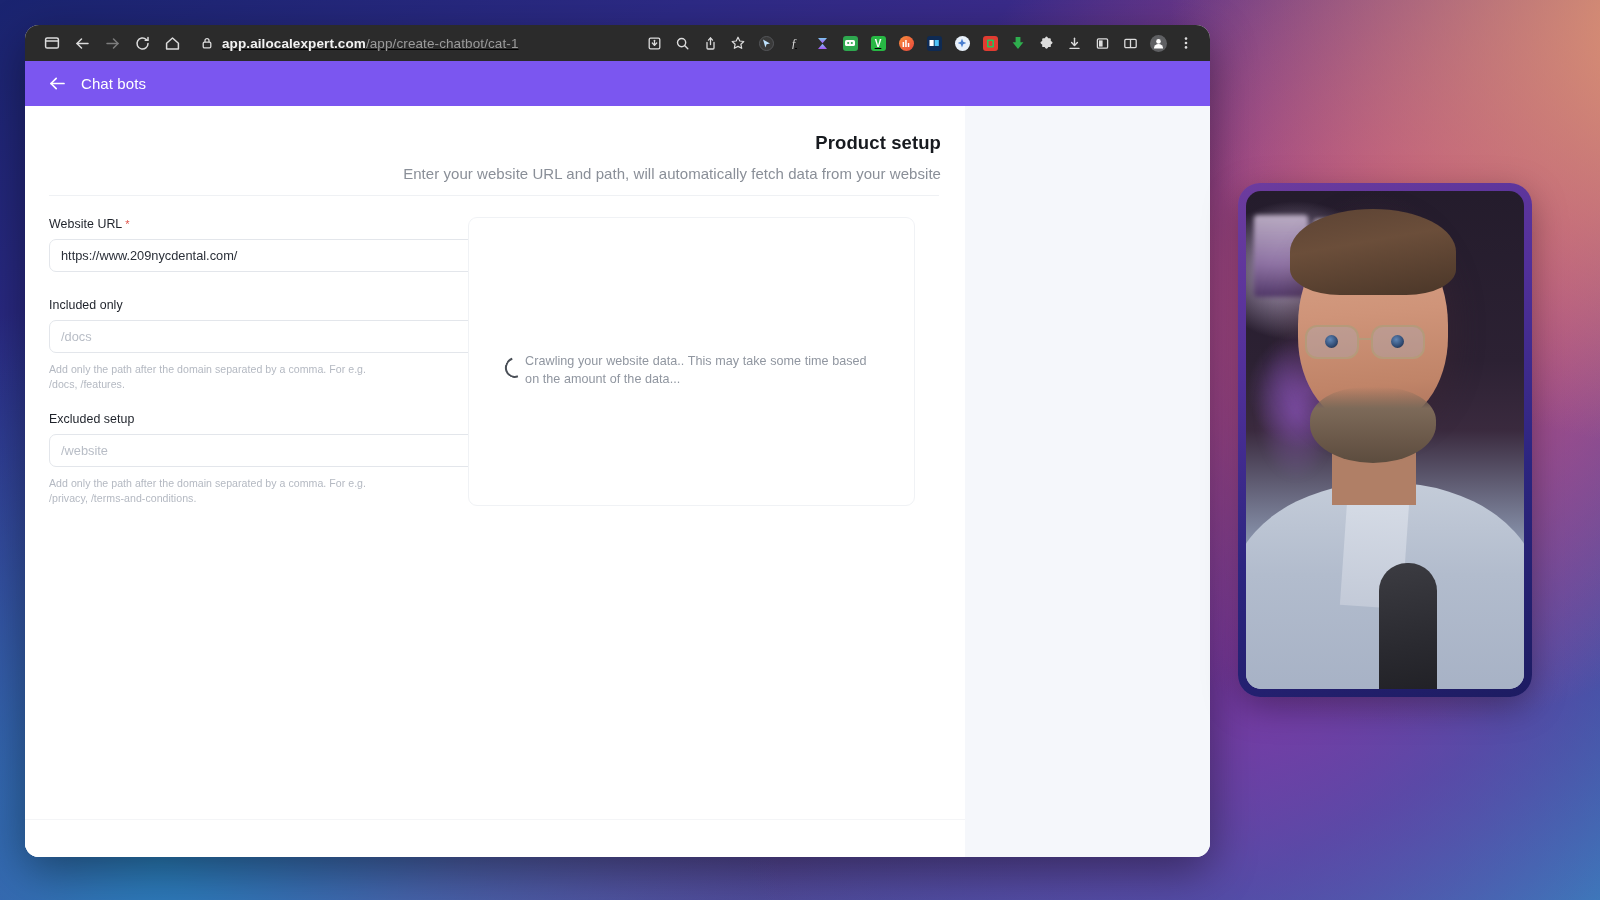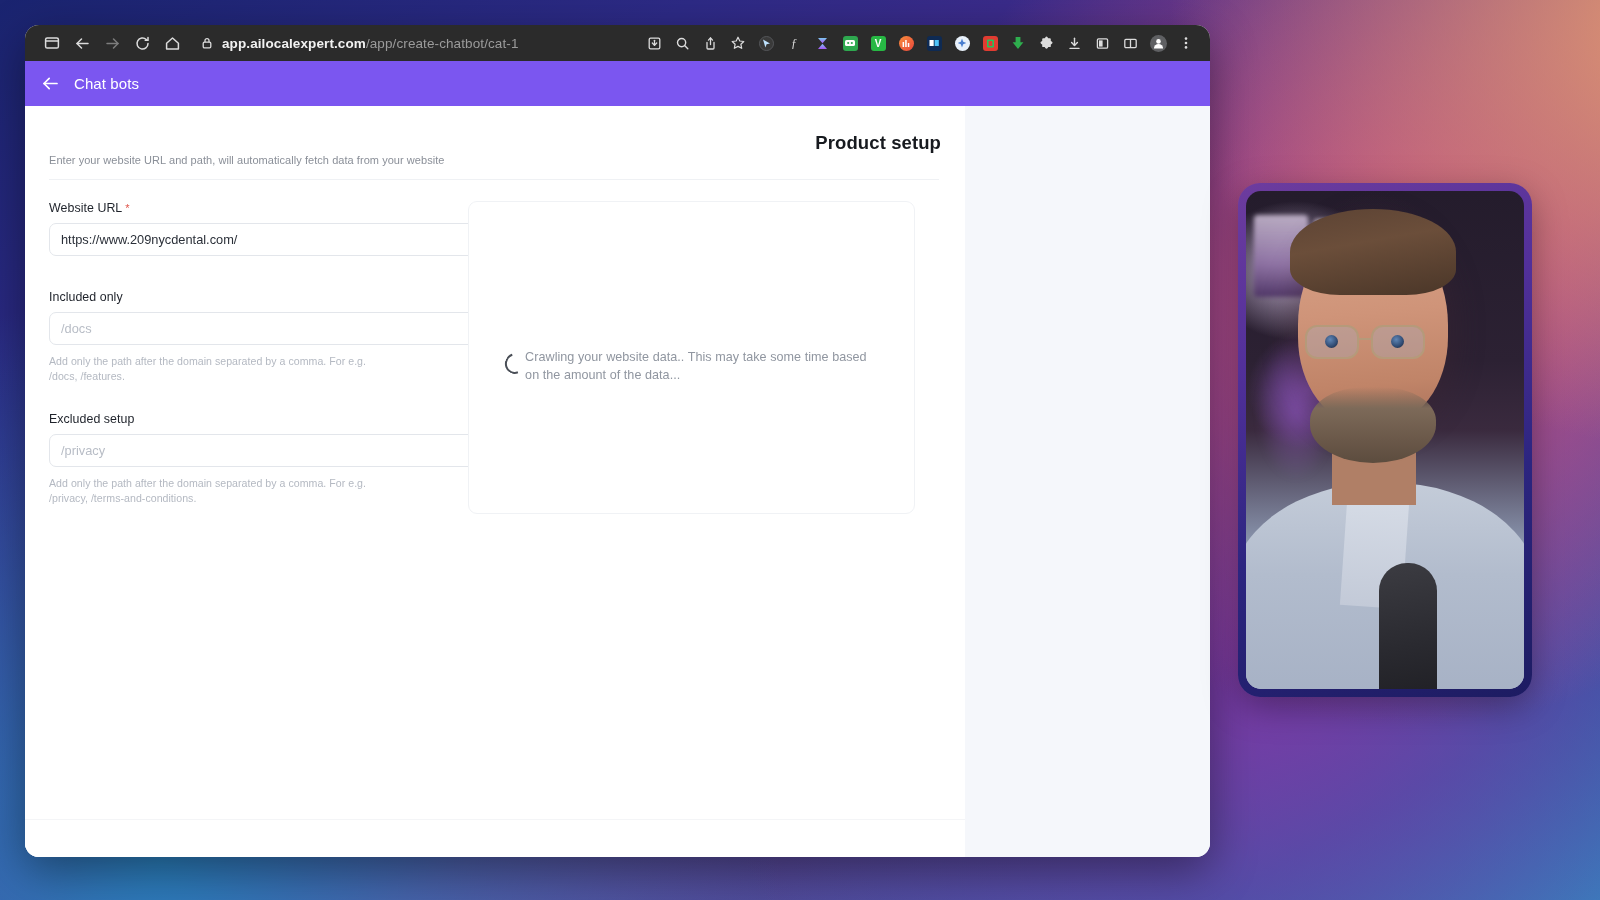--- a/index.html
+++ b/index.html
@@ -26,20 +26,21 @@
     border-radius: 14px; overflow: hidden;
     box-shadow: 0 14px 46px rgba(0,0,0,0.42);
     background: #ffffff;
   }
 
   
   #browser-toolbar {
     height: 36px; background: #2b2b2b;
     display: flex; align-items: center; padding: 0 10px 0 12px;
     gap: 0;
+    text-decoration: underline;
   }
   .tb-btn {
     width: 30px; height: 28px; display: flex;
     align-items: center; justify-content: center;
     color: #dcdcdc; flex: 0 0 auto;
   }
   .tb-btn svg { display: block; }
   #omnibox {
     flex: 1 1 auto; display: flex; align-items: center;
     height: 28px; margin-left: 8px; padding-left: 6px;
@@ -59,56 +60,56 @@
   .ext-sq { width: 15px; height: 15px; border-radius: 3px;
             display:flex; align-items:center; justify-content:center;
             font-size: 10px; font-weight: 700; color:#fff; }
   .ext-ci { width: 15px; height: 15px; border-radius: 50%;
             display:flex; align-items:center; justify-content:center;
             font-size: 9px; font-weight: 700; color:#fff; }
 
   
   #app-header {
     height: 45px; background: #7B56F0;
-    display: flex; align-items: center; gap: 14px; padding-left: 16px;
+    display: flex; align-items: center; gap: 14px; padding-left: 23px;
   }
   #back-arrow { color: #fff; display: flex; align-items: center; }
   #app-header-title { color: #fff; font-size: 15px; letter-spacing: .1px; }
 
   
   #app-body {
     position: relative; height: calc(832px - 36px - 45px);
     background: #F5F7FB;
   }
   #content-card {
     position: absolute; left: 0; top: 0; width: 940px; height: 100%;
     background: #ffffff; display: flex; flex-direction: column;
   }
   #card-scroll { flex: 1 1 auto; padding: 26px 24px 0 24px; position: relative; }
 
   #page-title { font-size: 18.5px; font-weight: 700; color: #171A1F; letter-spacing: .1px; text-align: right; }
-  #page-subtitle { font-size: 11px; color: #8A8F98; letter-spacing: .05px; }
+  #page-subtitle { margin-top: 11px; font-size: 15px; color: #8A8F98; letter-spacing: .05px; text-align: right; }
   #title-divider { margin-top: 13px; height: 1px; background: #EFF1F4; width: 890px; }
 
   #form-area { display: flex; gap: 48px; margin-top: 21px; }
 
   #form-left { width: 371px; flex: 0 0 auto; }
   .field-label { font-size: 12.4px; color: #1E222A; margin-bottom: 8px; letter-spacing: .05px; }
   .req { color: #E0544A; font-size: 11px; }
   .text-input {
     width: 432px; height: 33px; border: 1px solid #E3E6EB; border-radius: 7px;
     background: #fff; display: flex; align-items: center; padding: 0 11px;
     font-size: 12.8px; color: #2A2F38;
   }
   .text-input.placeholder { color: #B8BDC6; }
   .field-help {
     margin-top: 9px; font-size: 10.6px; color: #B4B9C2;
     line-height: 1.45; max-width: 345px; letter-spacing: .03px;
   }
-  .field-block { margin-bottom: 8px; }
+  .field-block { margin-bottom: 0; }
   .gap-lg { height: 26px; }
   .gap-md { height: 19px; }
 
   
   #crawl-panel {
     width: 447px; flex: 0 0 auto; min-height: 130px;
     border: 1px solid #F0F2F5; border-radius: 9px; background: #fff;
     padding: 26px 34px 26px 36px;
     display: flex; flex-direction: row; align-items: center;
   }
@@ -439,21 +440,21 @@
               <div class="field-block">
                 <div class="field-label">Included only</div>
                 <div class="text-input placeholder">/docs</div>
                 <div class="field-help">Add only the path after the domain separated by a comma. For e.g. /docs, /features.</div>
               </div>
 
               <div class="gap-md"></div>
 
               <div class="field-block">
                 <div class="field-label">Excluded setup</div>
-                <div class="text-input placeholder">/privacy</div>
+                <div class="text-input placeholder">/website</div>
                 <div class="field-help">Add only the path after the domain separated by a comma. For e.g. /privacy, /terms-and-conditions.</div>
               </div>
             </div>
 
             <div id="crawl-panel">
               <div id="spinner"></div>
               <div id="crawl-text">Crawling your website data.. This may take some time based on the amount of the data...</div>
             </div>
 
           </div>

